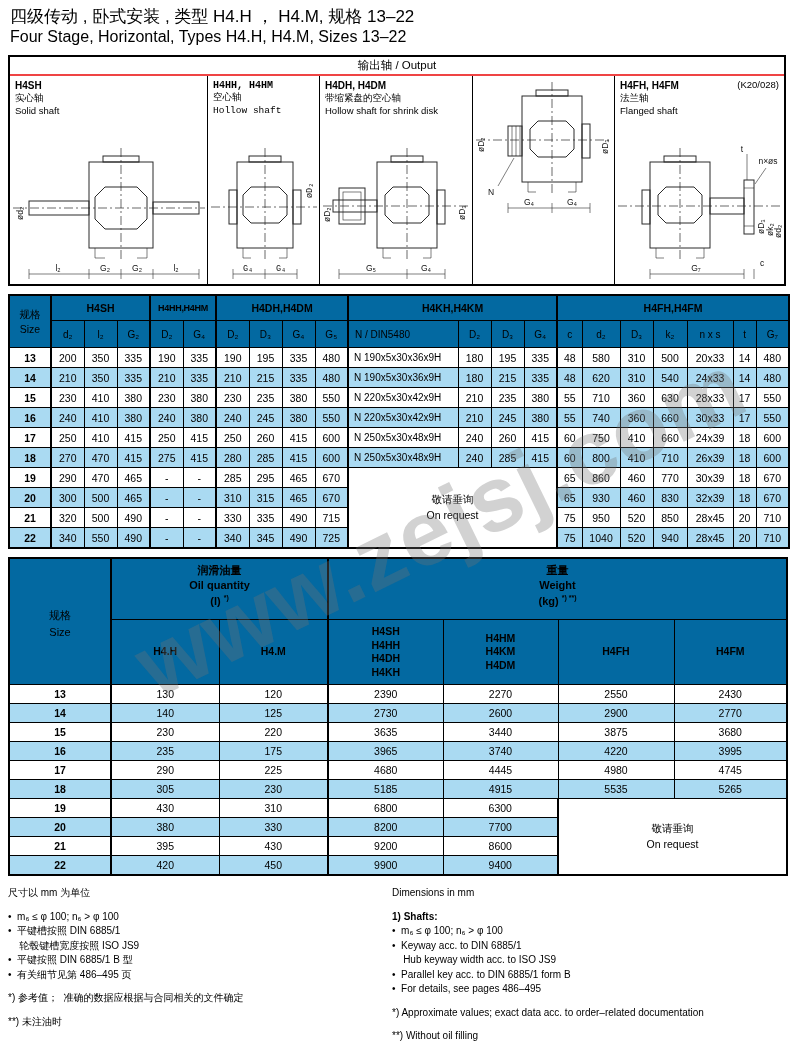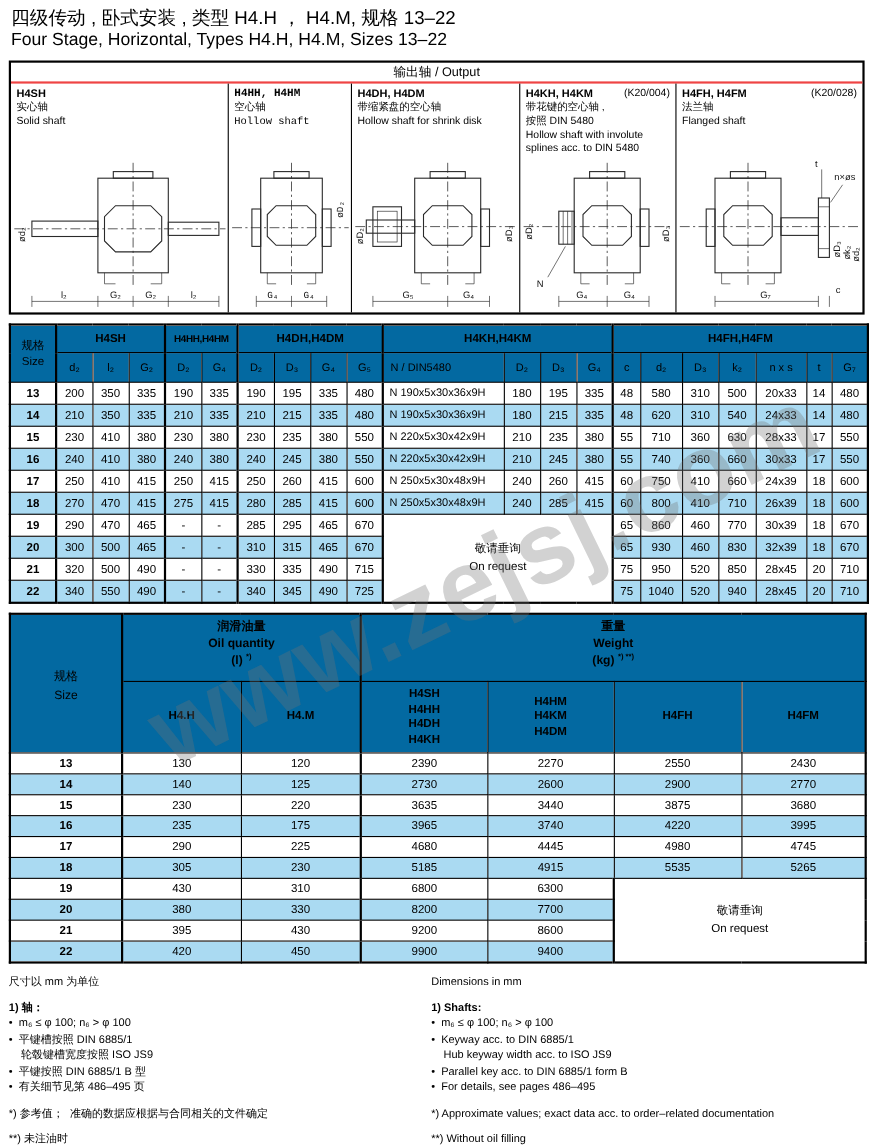--- a/index.html
+++ b/index.html
@@ -158,27 +158,20 @@
             <path d="M18,127 v10 M86,127 v10 M124,127 v10"></path>
           </g>
           <text class="dl" transform="translate(9,80) rotate(-90)">øD₂</text>
           <text class="dl" transform="translate(144,78) rotate(-90)">øD₃</text>
           <text class="dl mid" x="50" y="129">G₅</text>
           <text class="dl mid" x="105" y="129">G₄</text>
         </svg>
       </div>
 
       <div class="out-col oc3">
-        <div class="txt">
-          <div class="code"><span>H4KH, H4KM</span><span class="ref">(K20/004)</span></div>
-          <div class="pre">带花键的空心轴 ,
-按照 DIN 5480</div>
-          <div class="pre">Hollow shaft with involute
-splines acc. to DIN 5480</div>
-        </div>
         <svg class="dwg-svg" width="140" height="142" viewBox="0 0 140 142">
           <g class="dwg">
             <rect x="48" y="20" width="60" height="86"></rect>
               <rect x="62" y="14" width="32" height="6"></rect>
             <path d="M64,45 L92,45 L100,53 L100,73 L92,81 L64,81 L56,73 L56,53 Z"></path>
             <rect x="34" y="50" width="14" height="30"></rect>
             <path class="thin" d="M38,50 v30 M42,50 v30 M46,50 v30"></path>
             <rect x="108" y="48" width="8" height="34"></rect>
             <path class="thin" d="M54,106 v10 h8 M102,106 v10 h-8"></path>
             <path class="thin" d="M24,110 L40,82"></path>
@@ -640,19 +633,19 @@
           <td class="szc">22</td>
           <td class="gb">420</td>
           <td>450</td>
           <td class="gb">9900</td>
           <td>9400</td>
         </tr>
       </tbody>
   </table>
 
   <div class="footer">
-    <div class="fcol left" id="fleft"><div>尺寸以 mm 为单位</div><div class="sp"></div><div class="b">1) 轴：</div><div>•  m₆ ≤ φ 100; n₆ &gt; φ 100</div><div>•  平键槽按照 DIN 6885/1</div><div>    轮毂键槽宽度按照 ISO JS9</div><div>•  平键按照 DIN 6885/1 B 型</div><div>•  有关细节见第 486–495 页</div><div class="sp"></div><div>*) 参考值；  准确的数据应根据与合同相关的文件确定</div><div class="sp"></div><div>**) 未注油时</div></div>
+    <div class="fcol left" id="fleft"><div>尺寸以 mm 为单位</div><div class="sp"></div><div>•  m₆ ≤ φ 100; n₆ &gt; φ 100</div><div>•  平键槽按照 DIN 6885/1</div><div>    轮毂键槽宽度按照 ISO JS9</div><div>•  平键按照 DIN 6885/1 B 型</div><div>•  有关细节见第 486–495 页</div><div class="sp"></div><div>*) 参考值；  准确的数据应根据与合同相关的文件确定</div><div class="sp"></div><div>**) 未注油时</div></div>
     <div class="fcol" id="fright"><div>Dimensions in mm</div><div class="sp"></div><div class="b">1) Shafts:</div><div>•  m₆ ≤ φ 100; n₆ &gt; φ 100</div><div>•  Keyway acc. to DIN 6885/1</div><div>    Hub keyway width acc. to ISO JS9</div><div>•  Parallel key acc. to DIN 6885/1 form B</div><div>•  For details, see pages 486–495</div><div class="sp"></div><div>*) Approximate values; exact data acc. to order–related documentation</div><div class="sp"></div><div>**) Without oil filling</div></div>
   </div>
 
 </div>
 
 <div class="watermark">www.zejsj.com</div>
 
 </body></html>

